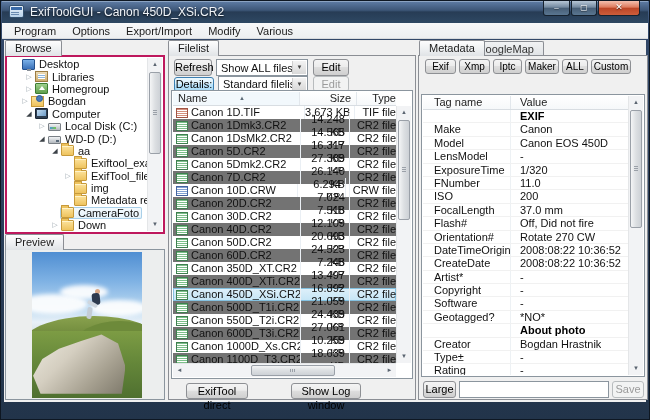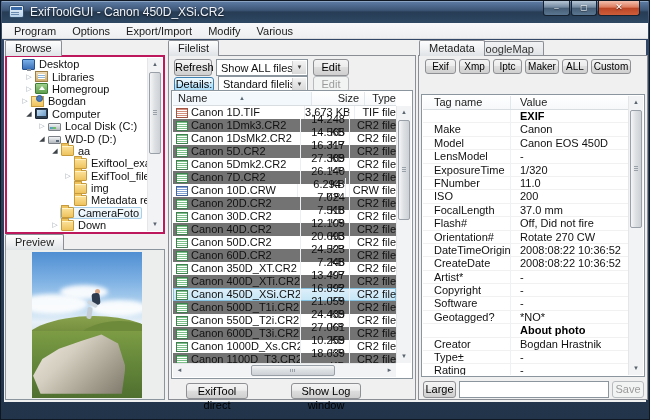--- a/index.html
+++ b/index.html
@@ -96,21 +96,21 @@
     background:linear-gradient(135deg,#f2eee4 0%,#d4cec0 40%,#a6a090 72%,#7e796b 100%);
     clip-path:polygon(8% 100%,0% 72%,10% 46%,28% 30%,52% 18%,74% 8%,92% 22%,100% 58%,96% 100%); }
   .ph-person { position:absolute; left:50%; top:25%; width:20px; height:36px; }
   .ph-head { position:absolute; left:8px; top:0; width:5px; height:5px; border-radius:50%; background:#d9a887; }
   .ph-torso { position:absolute; left:5px; top:4px; width:8px; height:12px; border-radius:3px; background:#2e3a4e; transform:rotate(-6deg); }
   .ph-leg1 { position:absolute; left:0; top:13px; width:11px; height:4px; border-radius:2px; background:#cfd6de; transform:rotate(28deg); }
   .ph-leg2 { position:absolute; left:0; top:18px; width:5px; height:12px; border-radius:2px; background:#c4cdd6; transform:rotate(8deg); }
   
   .listbox { position:absolute; left:2px; top:34px; right:2px; height:289px; background:#fff; border:1px solid #8b959e; }
   .fl-header { position:absolute; left:1px; top:1px; right:16px; height:14px; display:flex;
-    background:linear-gradient(#ffffff,#f6f8fa); border-bottom:1px solid #d8dde2; color:#222; }
+    background:linear-gradient(#ffffff,#f6f8fa); border-bottom:1px solid #d8dde2; color:#222;gap:8px; }
   .fl-hcell { line-height:13px; border-right:1px solid #e2e7ec; }
   .fl-rows { position:absolute; left:1px; top:15px; right:16px; bottom:15px; overflow:hidden; }
   .file-row { display:flex; height:13px; line-height:13px; align-items:center; position:relative; }
   .file-row.alt { background:#737373; }
   .file-row.selected { background:linear-gradient(#dff0fa,#c4e5f6); box-shadow:inset 0 0 0 1px #84c1e0; }
   .fc-name { width:141px; padding-left:3px; display:flex; align-items:center; gap:3px; overflow:hidden; white-space:nowrap; border-right:1px solid #eaeff4; }
   .fc-size { width:54px; text-align:right; padding-right:4px; border-right:1px solid #eaeff4; }
   .fc-type { padding-left:7px; white-space:nowrap; }
   .fico { width:12px; height:10px; flex:none; border:1px solid #6a8a6a; background:#fff; }
   .fico.cr2 { background:repeating-linear-gradient(0deg,#fff 0 1px,#7cc08a 1px 2px); border-color:#3f7f50; }

